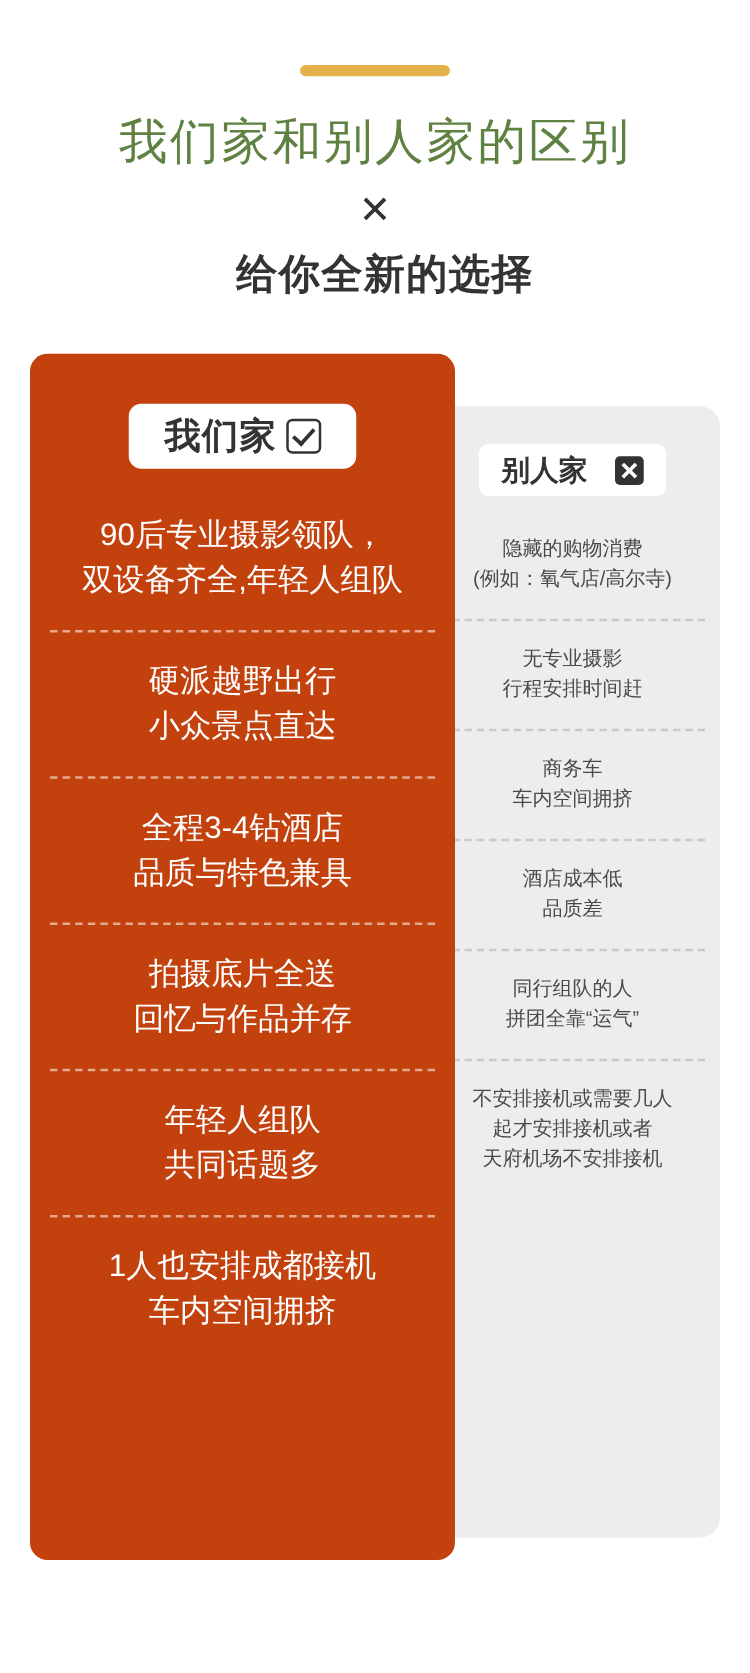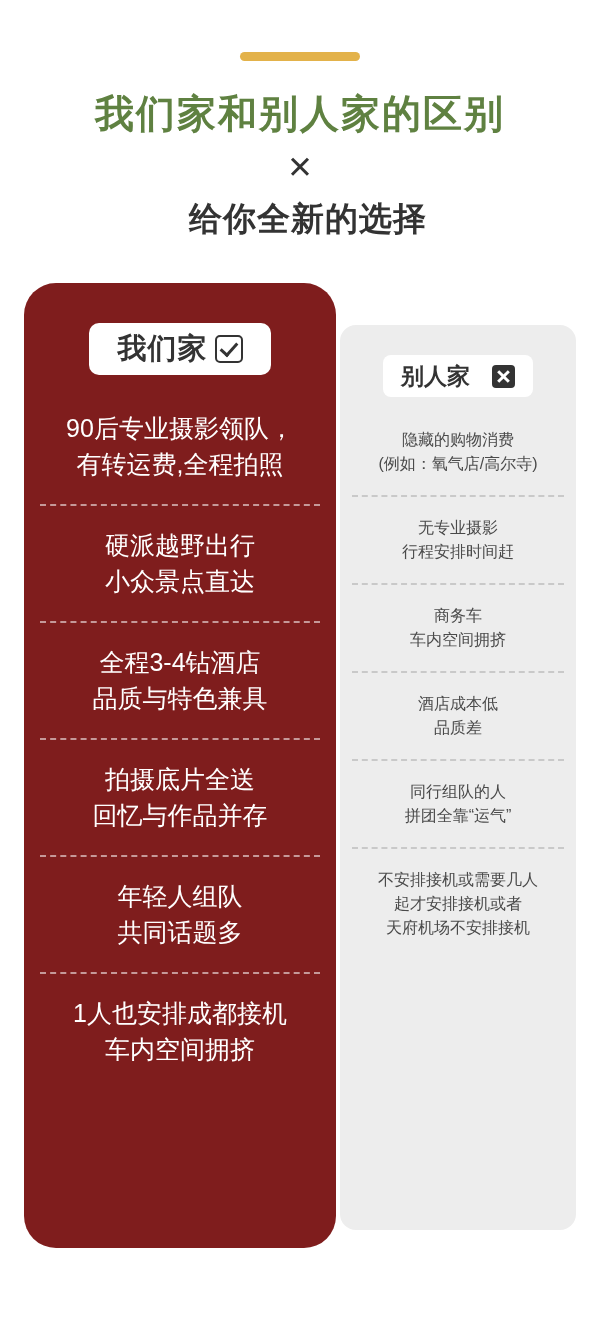--- a/index.html
+++ b/index.html
@@ -30,21 +30,21 @@
   }
   .accent-bar {
     width: 120px;
     height: 9px;
     border-radius: 5px;
     background: #e3b24a;
     margin: 0 auto 30px auto;
   }
   .title-main {
     font-size: 39px;
-    font-weight: bold;
+    font-weight: normal;
     letter-spacing: 2px;
     color: #5f8141;
     line-height: 1.2;
   }
   .title-x {
     font-size: 31px;
     font-weight: bold;
     color: #333333;
     margin-top: 14px;
     line-height: 1;
@@ -67,24 +67,24 @@
   }
 
   .col {
     position: absolute;
     box-sizing: border-box;
   }
 
   .col-ours {
     left: 24px;
     top: 0;
-    width: 312px;
+    width: 340px;
     height: 965px;
-    background: #7f1d1d;
-    border-radius: 32px;
+    background: #c2410c;
+    border-radius: 14px;
     z-index: 3;
     padding: 0 16px;
   }
 
   .col-theirs {
     left: 340px;
     top: 42px;
     width: 236px;
     height: 905px;
     background: #ededed;
@@ -215,21 +215,21 @@
   <div class="compare">
 
     <div class="col col-ours">
       <div class="badge-ours">
         <span class="badge-text">我们家</span>
         <span class="mark-check"></span>
       </div>
       <ul class="list list-ours">
         <li class="item item-ours">
           <span class="line">90后专业摄影领队，</span>
-          <span class="line">有转运费,全程拍照</span>
+          <span class="line">双设备齐全,年轻人组队</span>
         </li>
         <li class="item item-ours">
           <span class="line">硬派越野出行</span>
           <span class="line">小众景点直达</span>
         </li>
         <li class="item item-ours">
           <span class="line">全程3-4钻酒店</span>
           <span class="line">品质与特色兼具</span>
         </li>
         <li class="item item-ours">

